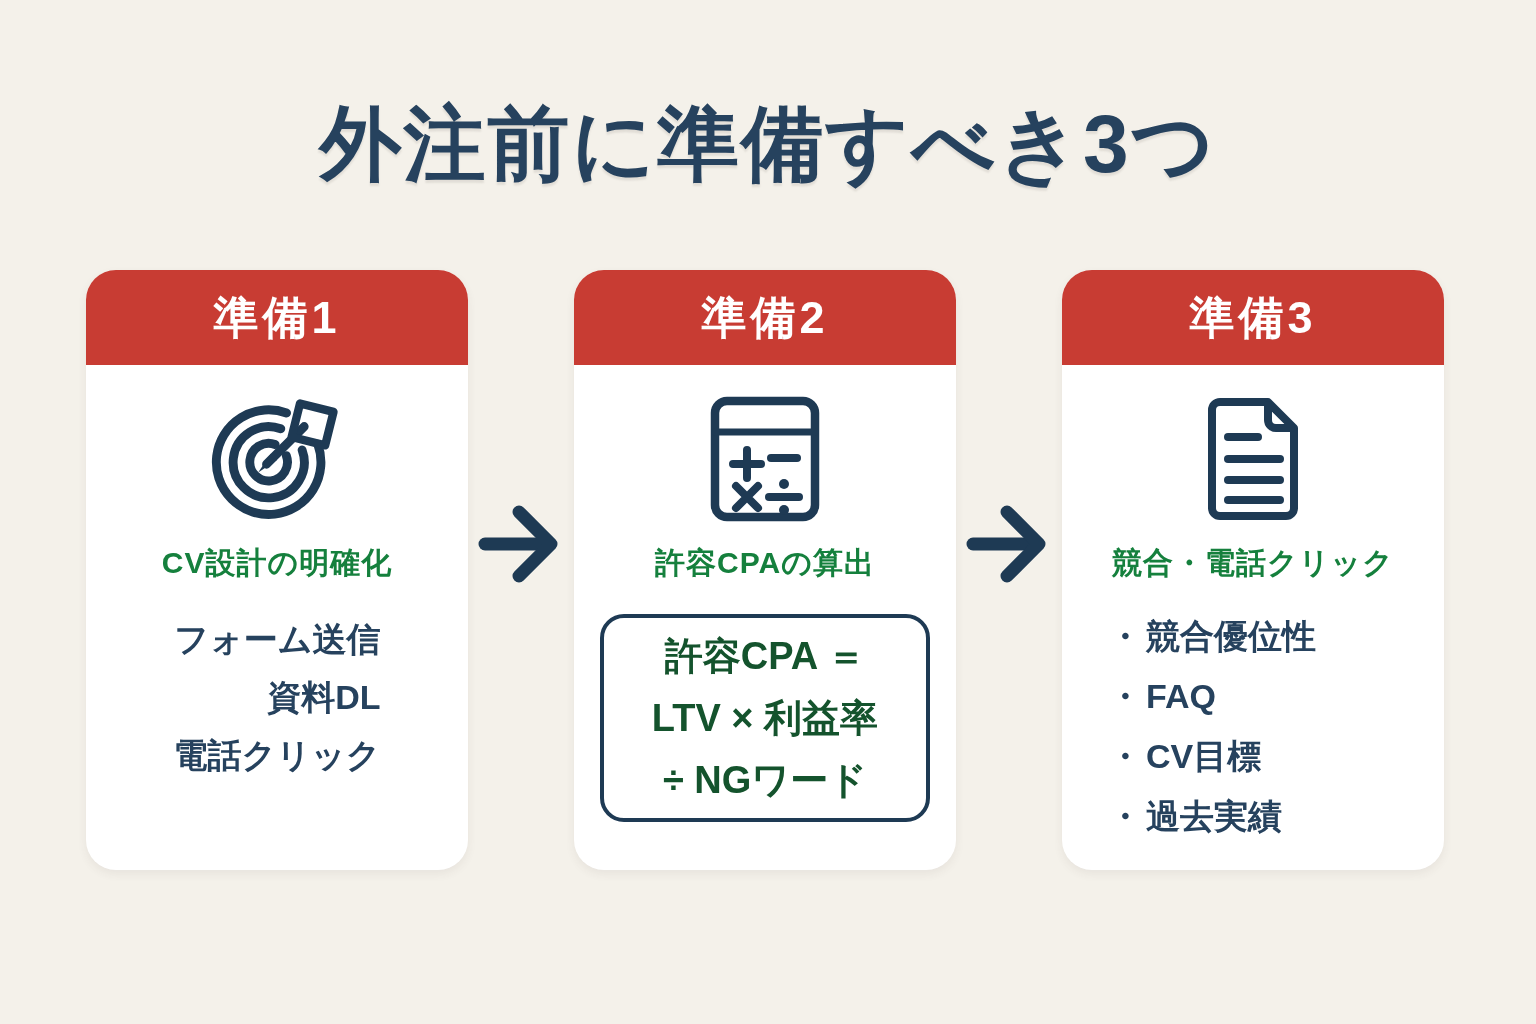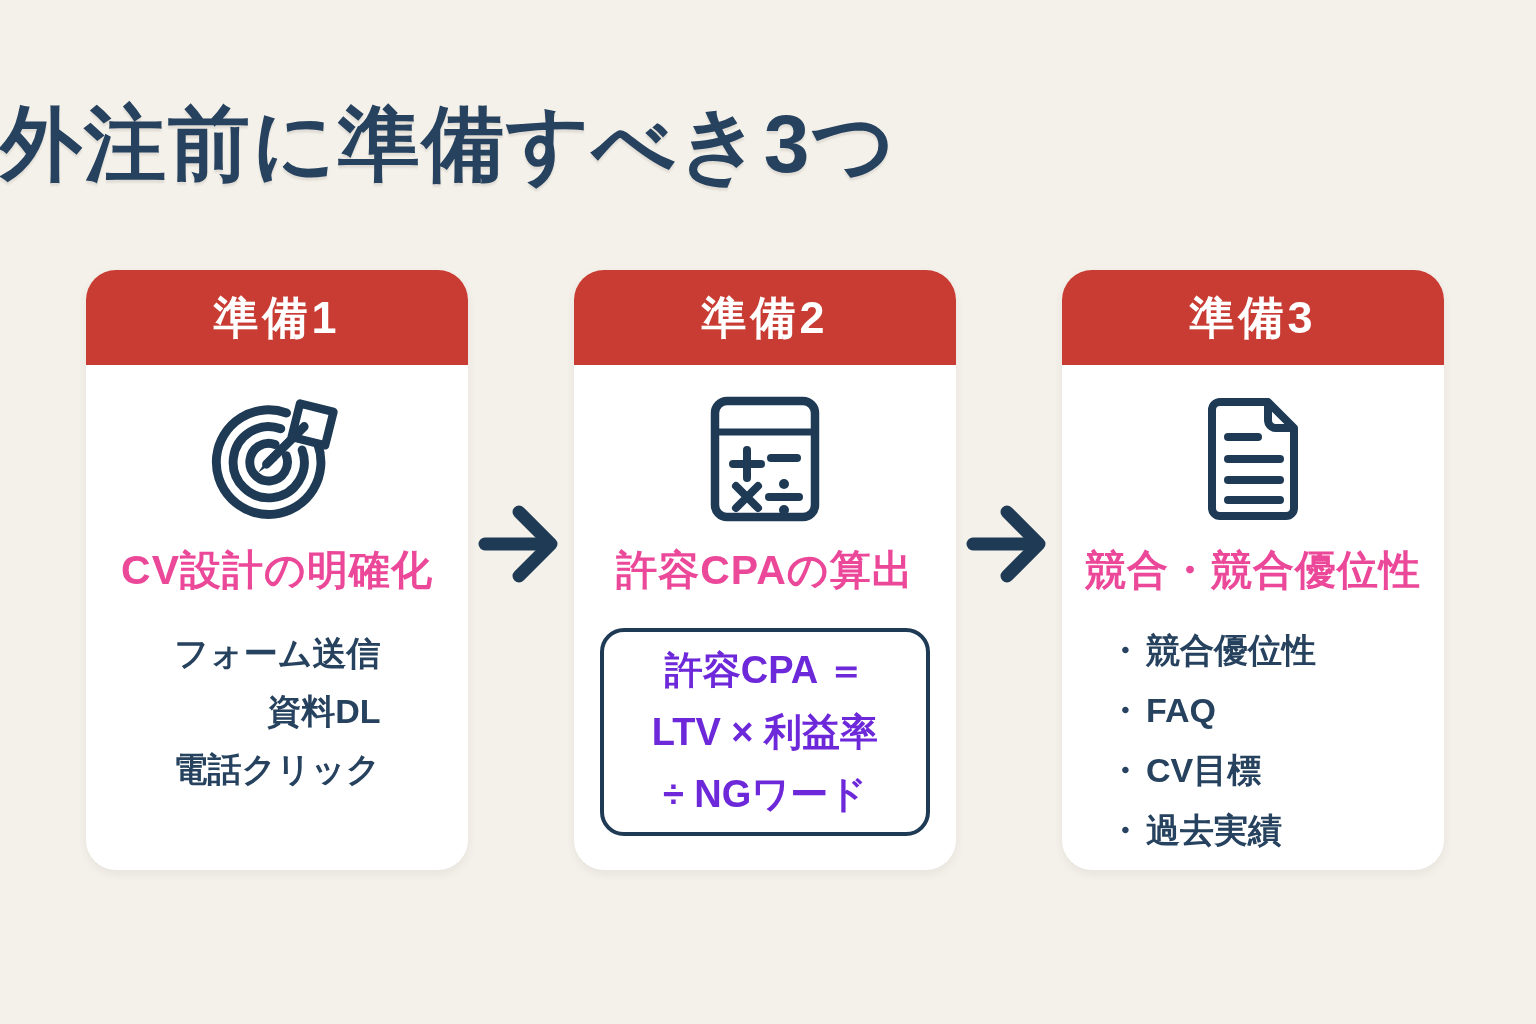--- a/index.html
+++ b/index.html
@@ -7,21 +7,21 @@
     width:1536px;height:1024px;
     font-family:"Liberation Sans", sans-serif;
     -webkit-font-smoothing:antialiased;
   }
   .stage{
     position:relative;width:1536px;height:1024px;
     background:#F4F1EA;overflow:hidden;
   }
   .title{
     position:absolute;top:90px;left:0;width:100%;
-    margin:0;
+    margin:0;text-align:center;
     font-size:82px;font-weight:900;letter-spacing:2px;
     color:#26425E;
     text-shadow:0 3px 2px rgba(90,80,70,0.12);
   }
   .cards{
     position:absolute;top:270px;left:86px;
     display:flex;gap:106px;
   }
   .card{
     width:382px;height:600px;background:#FFFFFF;
@@ -38,36 +38,36 @@
   }
   .card-body{
     flex:1;display:flex;flex-direction:column;align-items:center;
     padding-top:24px;
   }
   .icon-wrap{
     height:140px;display:flex;align-items:center;justify-content:center;
     color:#1E3A54;
   }
   .card-title{
-    margin:14px 0 0;font-size:41px;font-weight:800;
-    color:#ec4899;letter-spacing:1px;white-space:nowrap;
+    margin:14px 0 0;font-size:30px;font-weight:800;
+    color:#15803d;letter-spacing:1px;white-space:nowrap;
   }
   .center-list{
     list-style:none;margin:26px 0 0;padding:0;text-align:right;
   }
   .center-list li{
     font-size:34px;font-weight:700;color:#26425E;line-height:58px;
   }
   .formula-box{
     margin-top:30px;width:330px;height:208px;box-sizing:border-box;
     border:4px solid #1E3A54;border-radius:24px;
     display:flex;flex-direction:column;align-items:center;justify-content:center;
   }
   .formula-line{
-    font-size:38px;font-weight:800;color:#6d28d9;line-height:62px;white-space:nowrap;
+    font-size:38px;font-weight:800;color:#14532d;line-height:62px;white-space:nowrap;
   }
   .bullet-list{
     list-style:none;margin:22px 0 0;padding:0 0 0 46px;align-self:flex-start;
   }
   .bullet-list li{
     display:flex;align-items:center;
     font-size:34px;font-weight:700;color:#26425E;line-height:60px;white-space:nowrap;
   }
   .bullet{margin-right:4px;}
   .arrow{position:absolute;color:#1E3A54;}
@@ -141,21 +141,21 @@
         <div class="icon-wrap">
           <svg width="118" height="124" viewBox="0 0 118 124" fill="none" stroke="currentColor" stroke-width="8" stroke-linecap="round" stroke-linejoin="round">
             <path d="M74 5 H26 a8 8 0 0 0 -8 8 V111 a8 8 0 0 0 8 8 H92 a8 8 0 0 0 8 -8 V31 Z"></path>
             <path d="M74 8 V23 a8 8 0 0 0 8 8 H97"></path>
             <path d="M34 40 H64"></path>
             <path d="M34 62 H86"></path>
             <path d="M34 83 H86"></path>
             <path d="M34 103 H86"></path>
           </svg>
         </div>
-        <h2 class="card-title">競合・競合優位性</h2>
+        <h2 class="card-title">競合・電話クリック</h2>
         <ul class="bullet-list">
           <li>
             <span class="bullet">・</span>
             <span>競合優位性</span>
           </li>
           <li>
             <span class="bullet">・</span>
             <span>FAQ</span>
           </li>
           <li>

